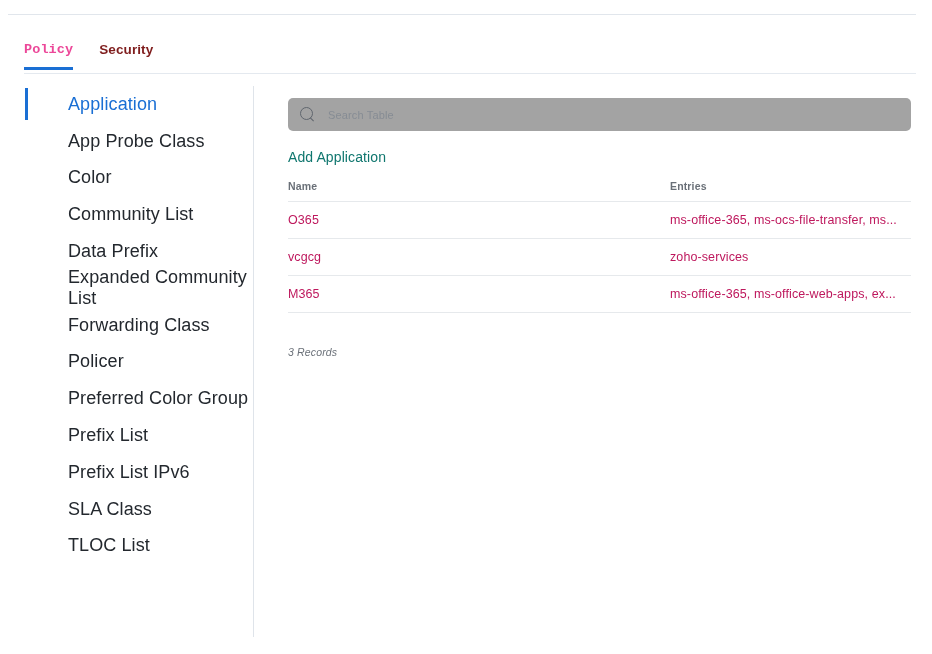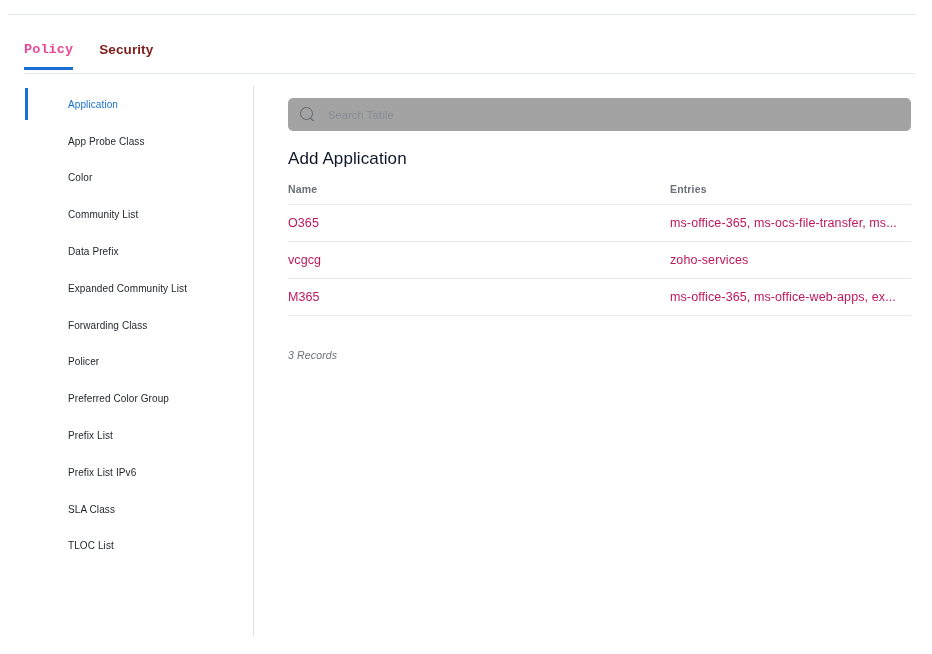--- a/index.html
+++ b/index.html
@@ -115,21 +115,21 @@
     transform: rotate(45deg);
   }
 
   .sidebar-list { list-style: none; margin-top: 0; }
   .sidebar-item {
     position: relative;
     height: 36.8px;
     display: flex;
     align-items: center;
     padding-left: 68px;
-    font-size: 10px;
+    font-size: 18px;
     letter-spacing: 0.1px;
     color: #23282e;
     cursor: pointer;
   }
   .sidebar-item.selected { color: #1a6fd4; }
   .sidebar-item.selected::before {
     content: "";
     position: absolute;
     left: 25px;
     top: 2px;
@@ -196,22 +196,22 @@
     color: #23282e;
     width: 520px;
     letter-spacing: 0.15px;
   }
   .search-input::placeholder { color: #868c94; }
 
   .add-link {
     display: inline-block;
     margin-top: 18px;
     margin-bottom: 0;
-    font-size: 17px;
-    color: #0f172a;
+    font-size: 14px;
+    color: #0f766e;
     cursor: pointer;
     letter-spacing: 0.1px;
     text-decoration: none;
   }
 
   
   .table {
     width: 623px;
     margin-top: 14px;
     border-collapse: collapse;

